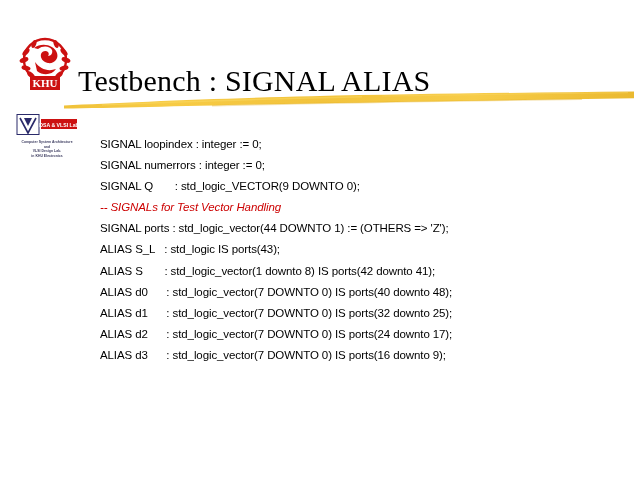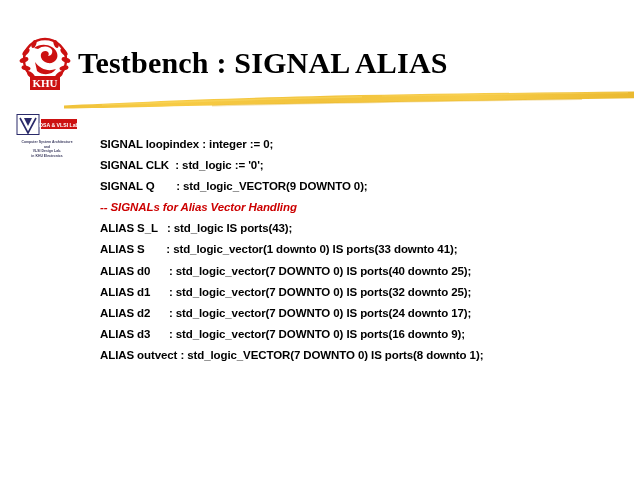--- a/index.html
+++ b/index.html
@@ -60,26 +60,27 @@
   
   #title-block {
     position: absolute;
     left: 78px;
     top: 45px;
     right: 0;
   }
 
   #slide-title {
     font-family: "Liberation Serif", serif;
-    font-weight: bold;
+    font-weight: normal;
     font-size: 30px;
     line-height: 36px;
     color: #000000;
     letter-spacing: 0.2px;
     white-space: nowrap;
+    margin-top: 18px;
   }
 
   #title-underline {
     position: absolute;
     left: 62px;
     top: 88px;
     width: 574px;
     height: 24px;
   }
 
@@ -88,21 +89,21 @@
     position: absolute;
     left: 100px;
     top: 134px;
     width: 530px;
   }
 
   .code-line {
     font-family: "Liberation Sans", sans-serif;
     font-size: 11.5px;
     line-height: 21.1px;
-    font-weight: bold;
+    font-weight: normal;
     color: #000000;
     white-space: pre;
     letter-spacing: -0.1px;
   }
 
   .code-line.comment {
     color: #cc0000;
     font-style: italic;
   }
 </style>
@@ -175,25 +176,25 @@
              C 460 12.0, 350 13.6, 250 15.4
              C 150 17.2, 60 19.8, 2 20.6 Z" fill="url(#brushGrad)"></path>
 
     <path d="M40 16.2 C120 13.2, 210 10.0, 300 8.0 L300 9.4 C210 11.4, 120 14.6, 40 17.6 Z" fill="#fad863" opacity="0.55"></path>
     <path d="M320 7.4 C400 6.0, 490 4.8, 566 4.0 L566 5.2 C490 6.0, 400 7.2, 320 8.6 Z" fill="#fad863" opacity="0.45"></path>
     <path d="M150 17.0 C250 14.6, 380 12.2, 520 10.6 L520 12.0 C380 13.6, 250 16.0, 150 18.4 Z" fill="#e3ae22" opacity="0.35"></path>
   </svg>
 
   <div id="code-block">
     <div class="code-line">SIGNAL loopindex : integer := 0;</div>
-    <div class="code-line">SIGNAL CLK  : std_logic := '0';</div>
+    <div class="code-line">SIGNAL numerrors : integer := 0;</div>
     <div class="code-line">SIGNAL Q       : std_logic_VECTOR(9 DOWNTO 0);</div>
-    <div class="code-line comment">-- SIGNALs for Alias Vector Handling</div>
+    <div class="code-line comment">-- SIGNALs for Test Vector Handling</div>
+    <div class="code-line">SIGNAL ports : std_logic_vector(44 DOWNTO 1) := (OTHERS =&gt; 'Z');</div>
     <div class="code-line">ALIAS S_L   : std_logic IS ports(43);</div>
-    <div class="code-line">ALIAS S       : std_logic_vector(1 downto 0) IS ports(33 downto 41);</div>
-    <div class="code-line">ALIAS d0      : std_logic_vector(7 DOWNTO 0) IS ports(40 downto 25);</div>
+    <div class="code-line">ALIAS S       : std_logic_vector(1 downto 8) IS ports(42 downto 41);</div>
+    <div class="code-line">ALIAS d0      : std_logic_vector(7 DOWNTO 0) IS ports(40 downto 48);</div>
     <div class="code-line">ALIAS d1      : std_logic_vector(7 DOWNTO 0) IS ports(32 downto 25);</div>
     <div class="code-line">ALIAS d2      : std_logic_vector(7 DOWNTO 0) IS ports(24 downto 17);</div>
     <div class="code-line">ALIAS d3      : std_logic_vector(7 DOWNTO 0) IS ports(16 downto 9);</div>
-    <div class="code-line">ALIAS outvect : std_logic_VECTOR(7 DOWNTO 0) IS ports(8 downto 1);</div>
   </div>
 
 </div>
 
 </body></html>

